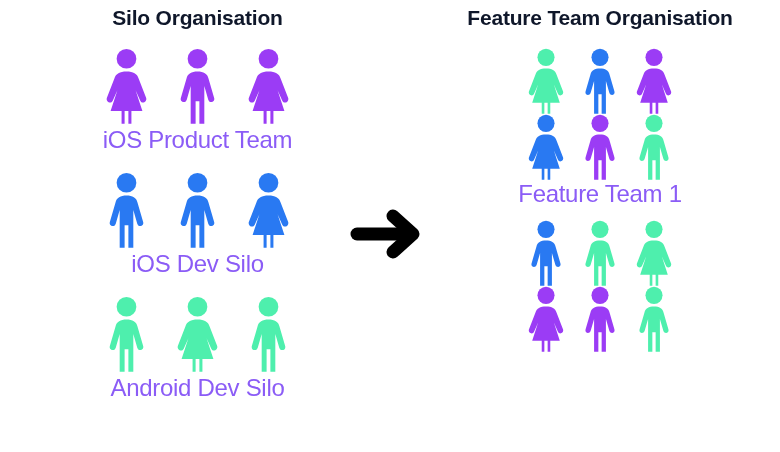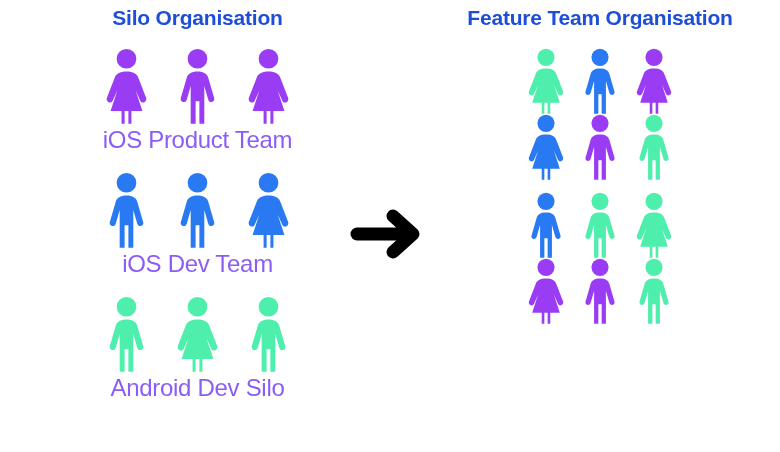--- a/index.html
+++ b/index.html
@@ -14,21 +14,21 @@
     overflow: hidden;
     font-family: "Liberation Sans", sans-serif;
     -webkit-font-smoothing: antialiased;
   }
 
   
   .title {
     position: absolute;
     font-weight: bold;
     font-size: 21px;
-    color: #1d4ed8;
+    color: #0f172a;
     letter-spacing: -0.2px;
     white-space: nowrap;
     text-align: center;
   }
   #title-left  { left: 70px;  top: 6px;  width: 255px; }
   #title-right { left: 440px; top: 6px;  width: 320px; }
 
   
   .column { position: absolute; }
   #silo-column    { left: 70px;  top: 48px;  width: 255px; }
@@ -124,21 +124,21 @@
             </svg>
           </span>
           <span class="person">
             <svg width="53" height="76" viewBox="0 0 70 100" aria-hidden="true">
               <circle cx="35" cy="14" r="13" fill="#2979F2"></circle>
               <path d="M35,31 C26,31 21,34 19,40 L9,66 C7.5,71 14.5,74.5 16.8,69.5 L23,55.5 L14,83 L28.5,83 L28.5,100 L32.5,100 L32.5,83 L37.5,83 L37.5,100 L41.5,100 L41.5,83 L56,83 L47,55.5 L53.2,69.5 C55.5,74.5 62.5,71 61,66 L51,40 C49,34 44,31 35,31 Z" fill="#2979F2"></path>
             </svg>
           </span>
         </div>
       </div>
-      <div class="group-label">iOS Dev Team</div>
+      <div class="group-label">iOS Dev Silo</div>
     </div>
     <div class="group">
       <div class="group-rows">
         <div class="person-row">
           <span class="person">
             <svg width="53" height="76" viewBox="0 0 70 100" aria-hidden="true">
               <circle cx="35" cy="14" r="13" fill="#4EEFAD"></circle>
               <path d="M35,31 C27,31 22,34 20.5,40 L13,66 C11.5,71.5 19,73.5 20.8,68 L26,50 L26,100 L32.5,100 L32.5,70 L37.5,70 L37.5,100 L44,100 L44,50 L49.2,68 C51,73.5 58.5,71.5 57,66 L49.5,40 C48,34 43,31 35,31 Z" fill="#4EEFAD"></path>
             </svg>
           </span>
@@ -206,20 +206,21 @@
             </svg>
           </span>
           <span class="person">
             <svg width="46" height="66" viewBox="0 0 70 100" aria-hidden="true">
               <circle cx="35" cy="14" r="13" fill="#4EEFAD"></circle>
               <path d="M35,31 C27,31 22,34 20.5,40 L13,66 C11.5,71.5 19,73.5 20.8,68 L26,50 L26,100 L32.5,100 L32.5,70 L37.5,70 L37.5,100 L44,100 L44,50 L49.2,68 C51,73.5 58.5,71.5 57,66 L49.5,40 C48,34 43,31 35,31 Z" fill="#4EEFAD"></path>
             </svg>
           </span>
         </div>
       </div>
+      <div class="group-label">Feature Team 1</div>
     </div>
     <div class="group">
       <div class="group-rows">
         <div class="person-row">
           <span class="person">
             <svg width="46" height="66" viewBox="0 0 70 100" aria-hidden="true">
               <circle cx="35" cy="14" r="13" fill="#2979F2"></circle>
               <path d="M35,31 C27,31 22,34 20.5,40 L13,66 C11.5,71.5 19,73.5 20.8,68 L26,50 L26,100 L32.5,100 L32.5,70 L37.5,70 L37.5,100 L44,100 L44,50 L49.2,68 C51,73.5 58.5,71.5 57,66 L49.5,40 C48,34 43,31 35,31 Z" fill="#2979F2"></path>
             </svg>
           </span>

